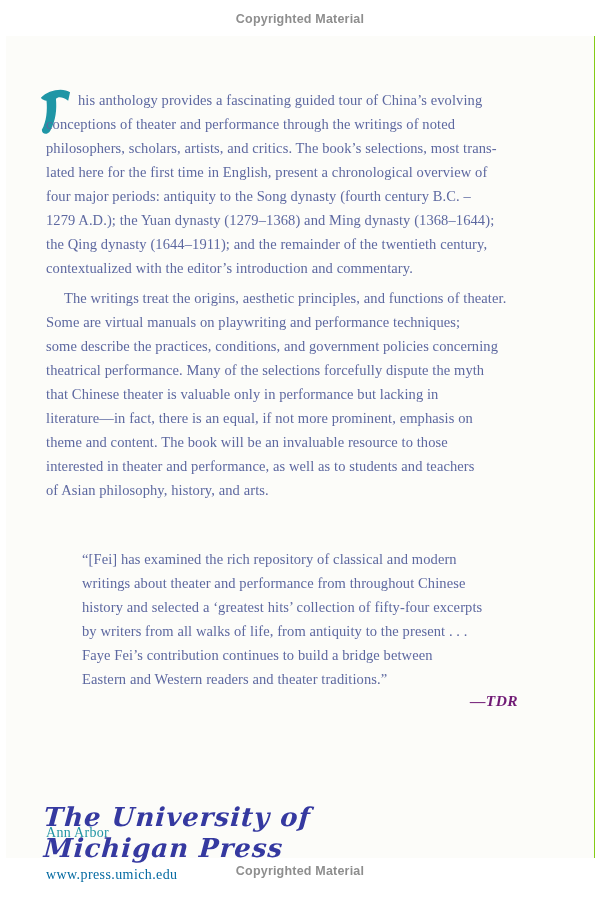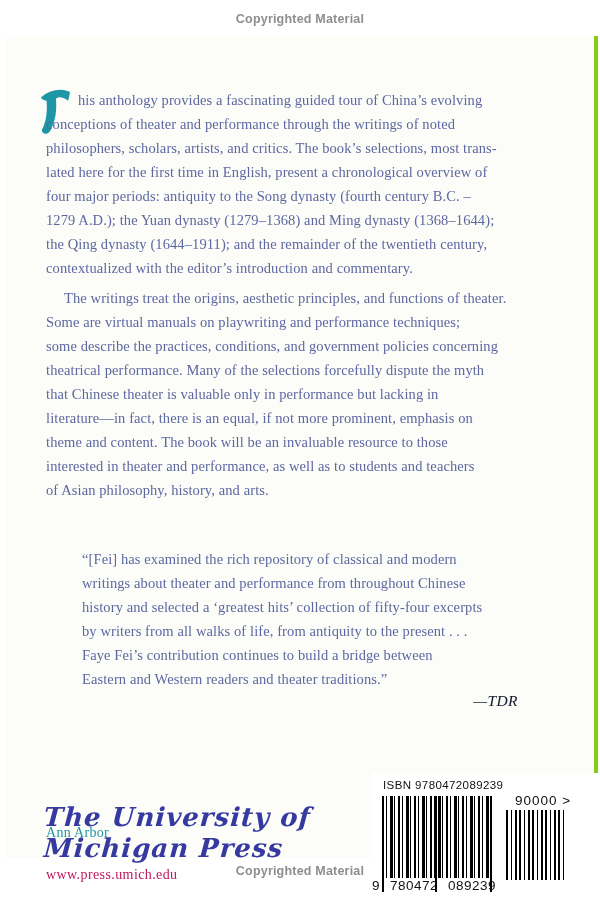--- a/index.html
+++ b/index.html
@@ -12,54 +12,54 @@
   .copyright{
     position:absolute;left:0;width:600px;text-align:center;
     font-family:"Liberation Sans", sans-serif;
     font-size:12.5px;font-weight:bold;color:#8e8e8e;letter-spacing:.2px;
   }
   .copyright.top{top:12px;}
   .copyright.bottom{top:864px;}
 
   .cover{
     position:absolute;left:6px;top:36px;width:588px;height:822px;
-    background:#fcfcf9;border-right:4px solid #84cc16;
+    background:#fcfcf9;border-right:1px solid #84cc16;
   }
 
   .dropcap-svg{position:absolute;left:33px;top:50px;width:32px;height:50px;}
 
   .bodytext{
     position:absolute;color:#5d68a0;
     font-size:14.5px;line-height:24px;white-space:pre;
     letter-spacing:.1px;
   }
   .para1{left:40px;top:52px;width:530px;text-indent:32px;}
   .para2{left:40px;top:250px;width:530px;text-indent:18px;}
   .quote{left:76px;top:511px;width:436px;}
   .attribution{
     position:absolute;left:76px;top:656px;width:436px;text-align:right;
-    color:#0f172a;font-size:15.5px;font-weight:normal;font-style:italic;
+    color:#701a75;font-size:15.5px;font-weight:bold;font-style:italic;
     letter-spacing:.4px;
   }
 
   .pub-city{
     position:absolute;left:40px;top:750px;
     color:#2396a5;font-size:14px;letter-spacing:.3px;margin-top:39px;
   }
   .pub-logo{
     position:absolute;left:38px;color:#3539a0;
     font-family:"DejaVu Serif", serif;
     font-style:italic;font-weight:bold;font-size:26px;letter-spacing:1px;
     transform:skewX(-4deg);
   }
   .pub-logo.l1{top:766px;}
   .pub-logo.l2{top:797px;}
   .pub-url{
     position:absolute;left:40px;top:831px;
-    color:#be185d;font-size:14px;letter-spacing:.4px;
+    color:#0369a1;font-size:14px;letter-spacing:.4px;
   }
 
   .barcode-box{
     position:absolute;left:366px;top:737px;width:228px;height:127px;
     background:#ffffff;
   }
   .bc-font{font-family:"Liberation Sans", sans-serif;color:#111;}
   .bc-isbn{position:absolute;left:11px;top:6px;font-size:11.5px;letter-spacing:.4px;}
   .bc-main{
     position:absolute;left:10px;top:23px;width:110px;height:82px;
@@ -122,34 +122,16 @@
 interested in theater and performance, as well as to students and teachers
 of Asian philosophy, history, and arts.</div>
 
   <div class="attribution">—TDR</div>
 
   <div class="pub-city">Ann Arbor</div>
   <div class="pub-logo l1">The University of</div>
   <div class="pub-logo l2">Michigan Press</div>
   <div class="pub-url">www.press.umich.edu</div>
 
-  <div class="barcode-box">
-    <div class="bc-font bc-isbn">ISBN 9780472089239</div>
-
-    <div class="bc-main">
-      <div class="bc-guard g1"></div>
-      <div class="bc-guard g2"></div>
-      <div class="bc-guard g3"></div>
-    </div>
-
-    <div class="bc-font bc-digits">
-      <span>9</span>
-      <span>780472</span>
-      <span>089239</span>
-    </div>
-
-    <div class="bc-font bc-supp-label">90000 &gt;</div>
-    <div class="bc-supp"></div>
-  </div>
 
 </div>
 
 <div class="copyright bottom">Copyrighted Material</div>
 
 </body></html>

